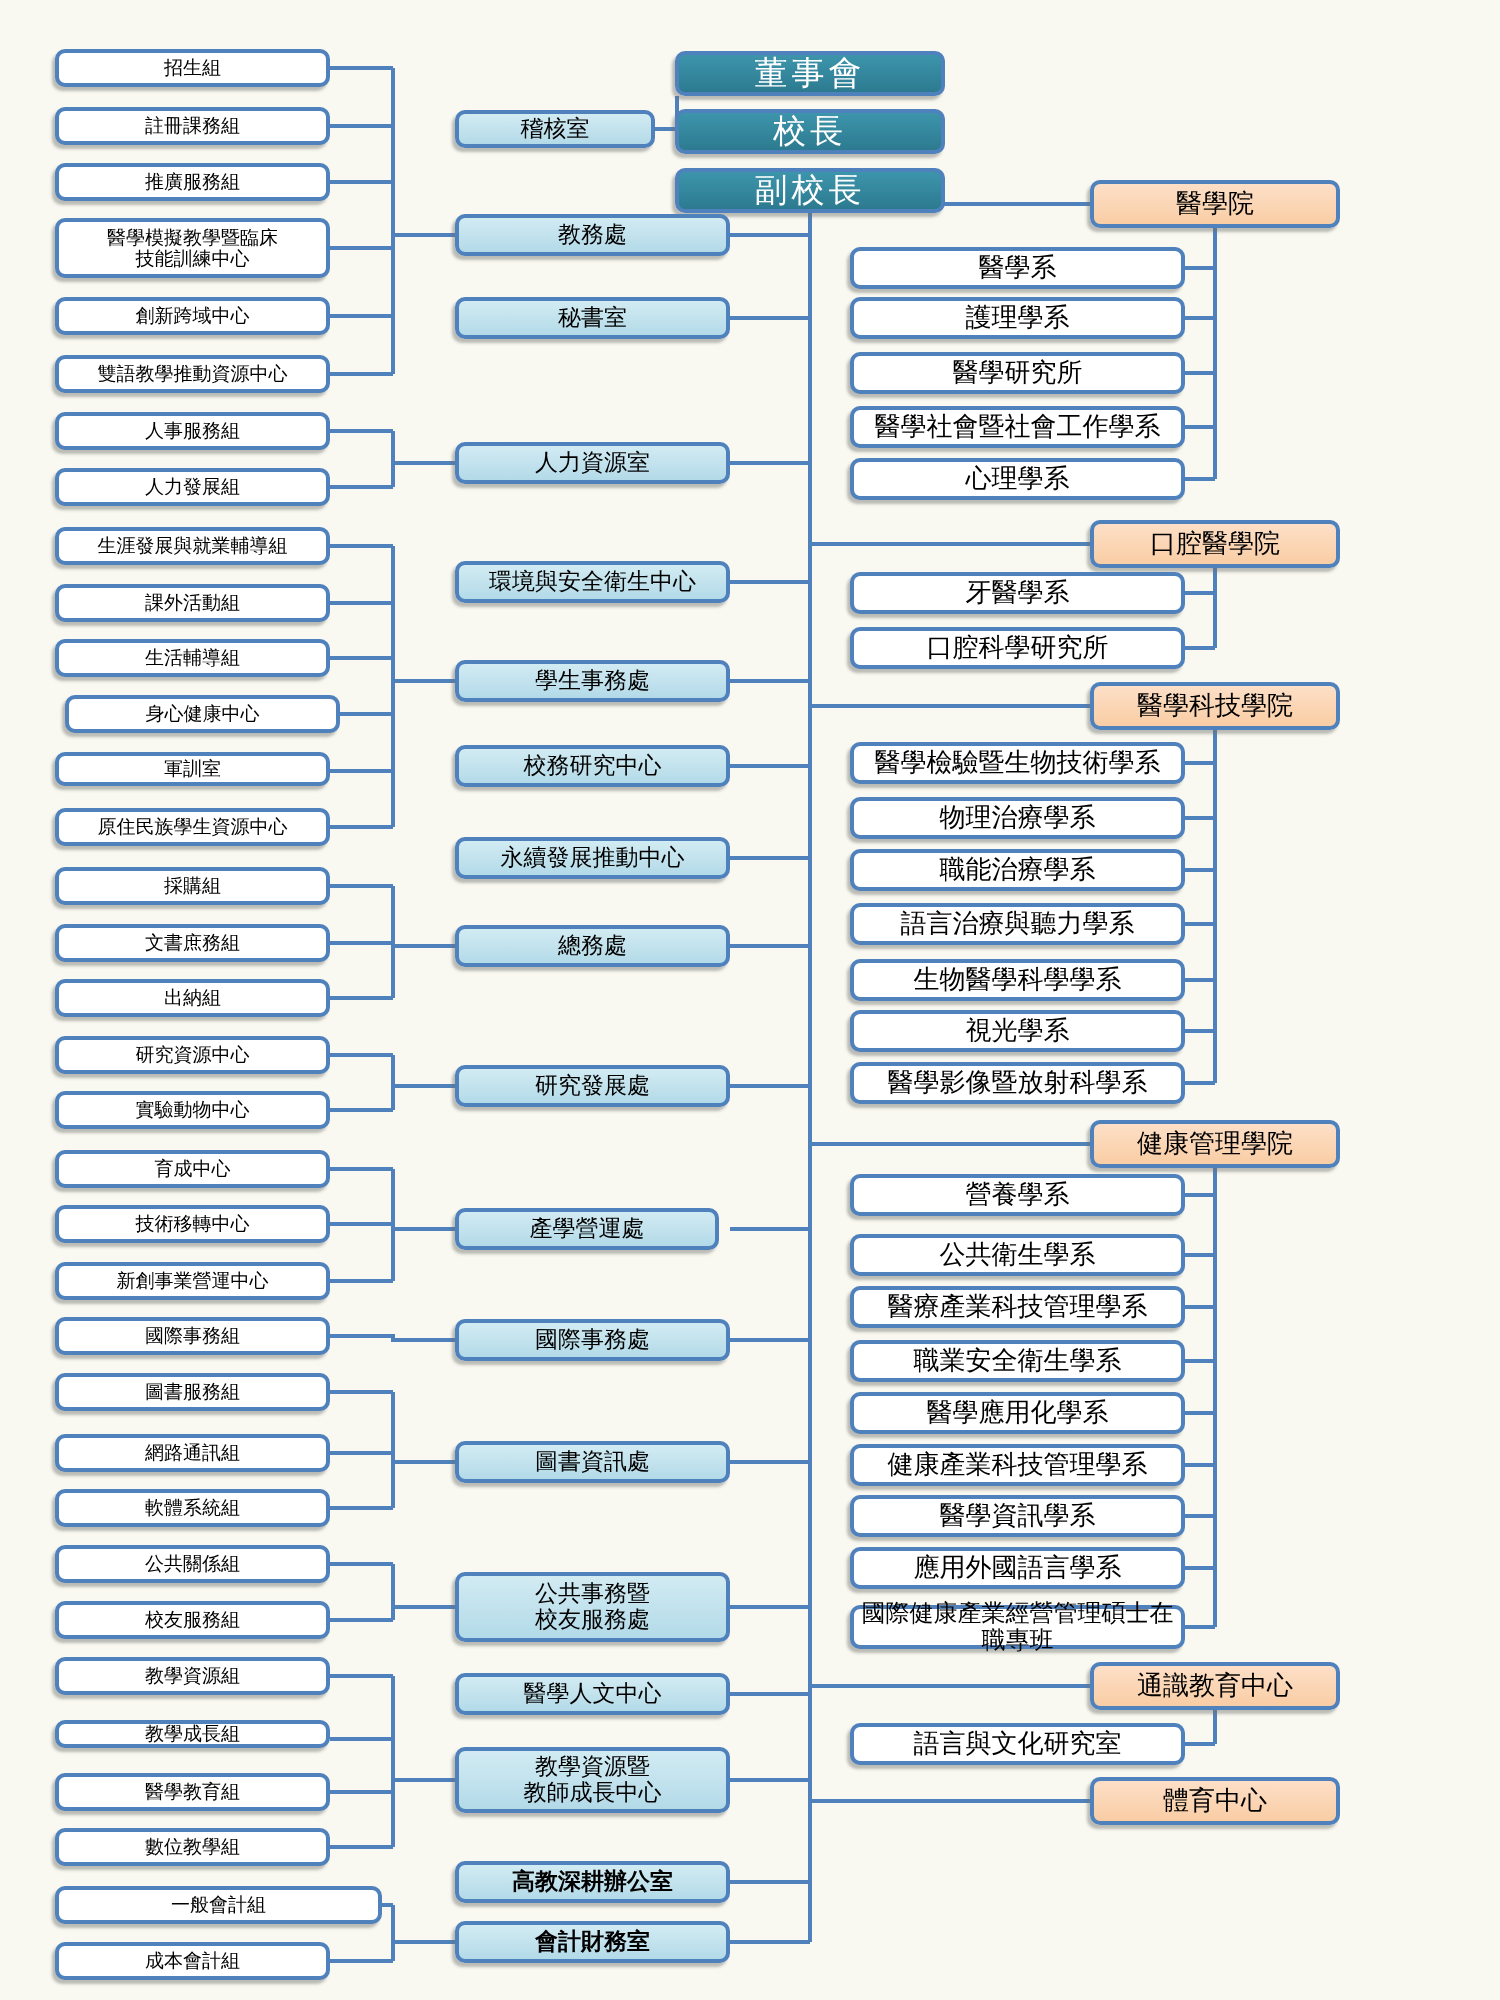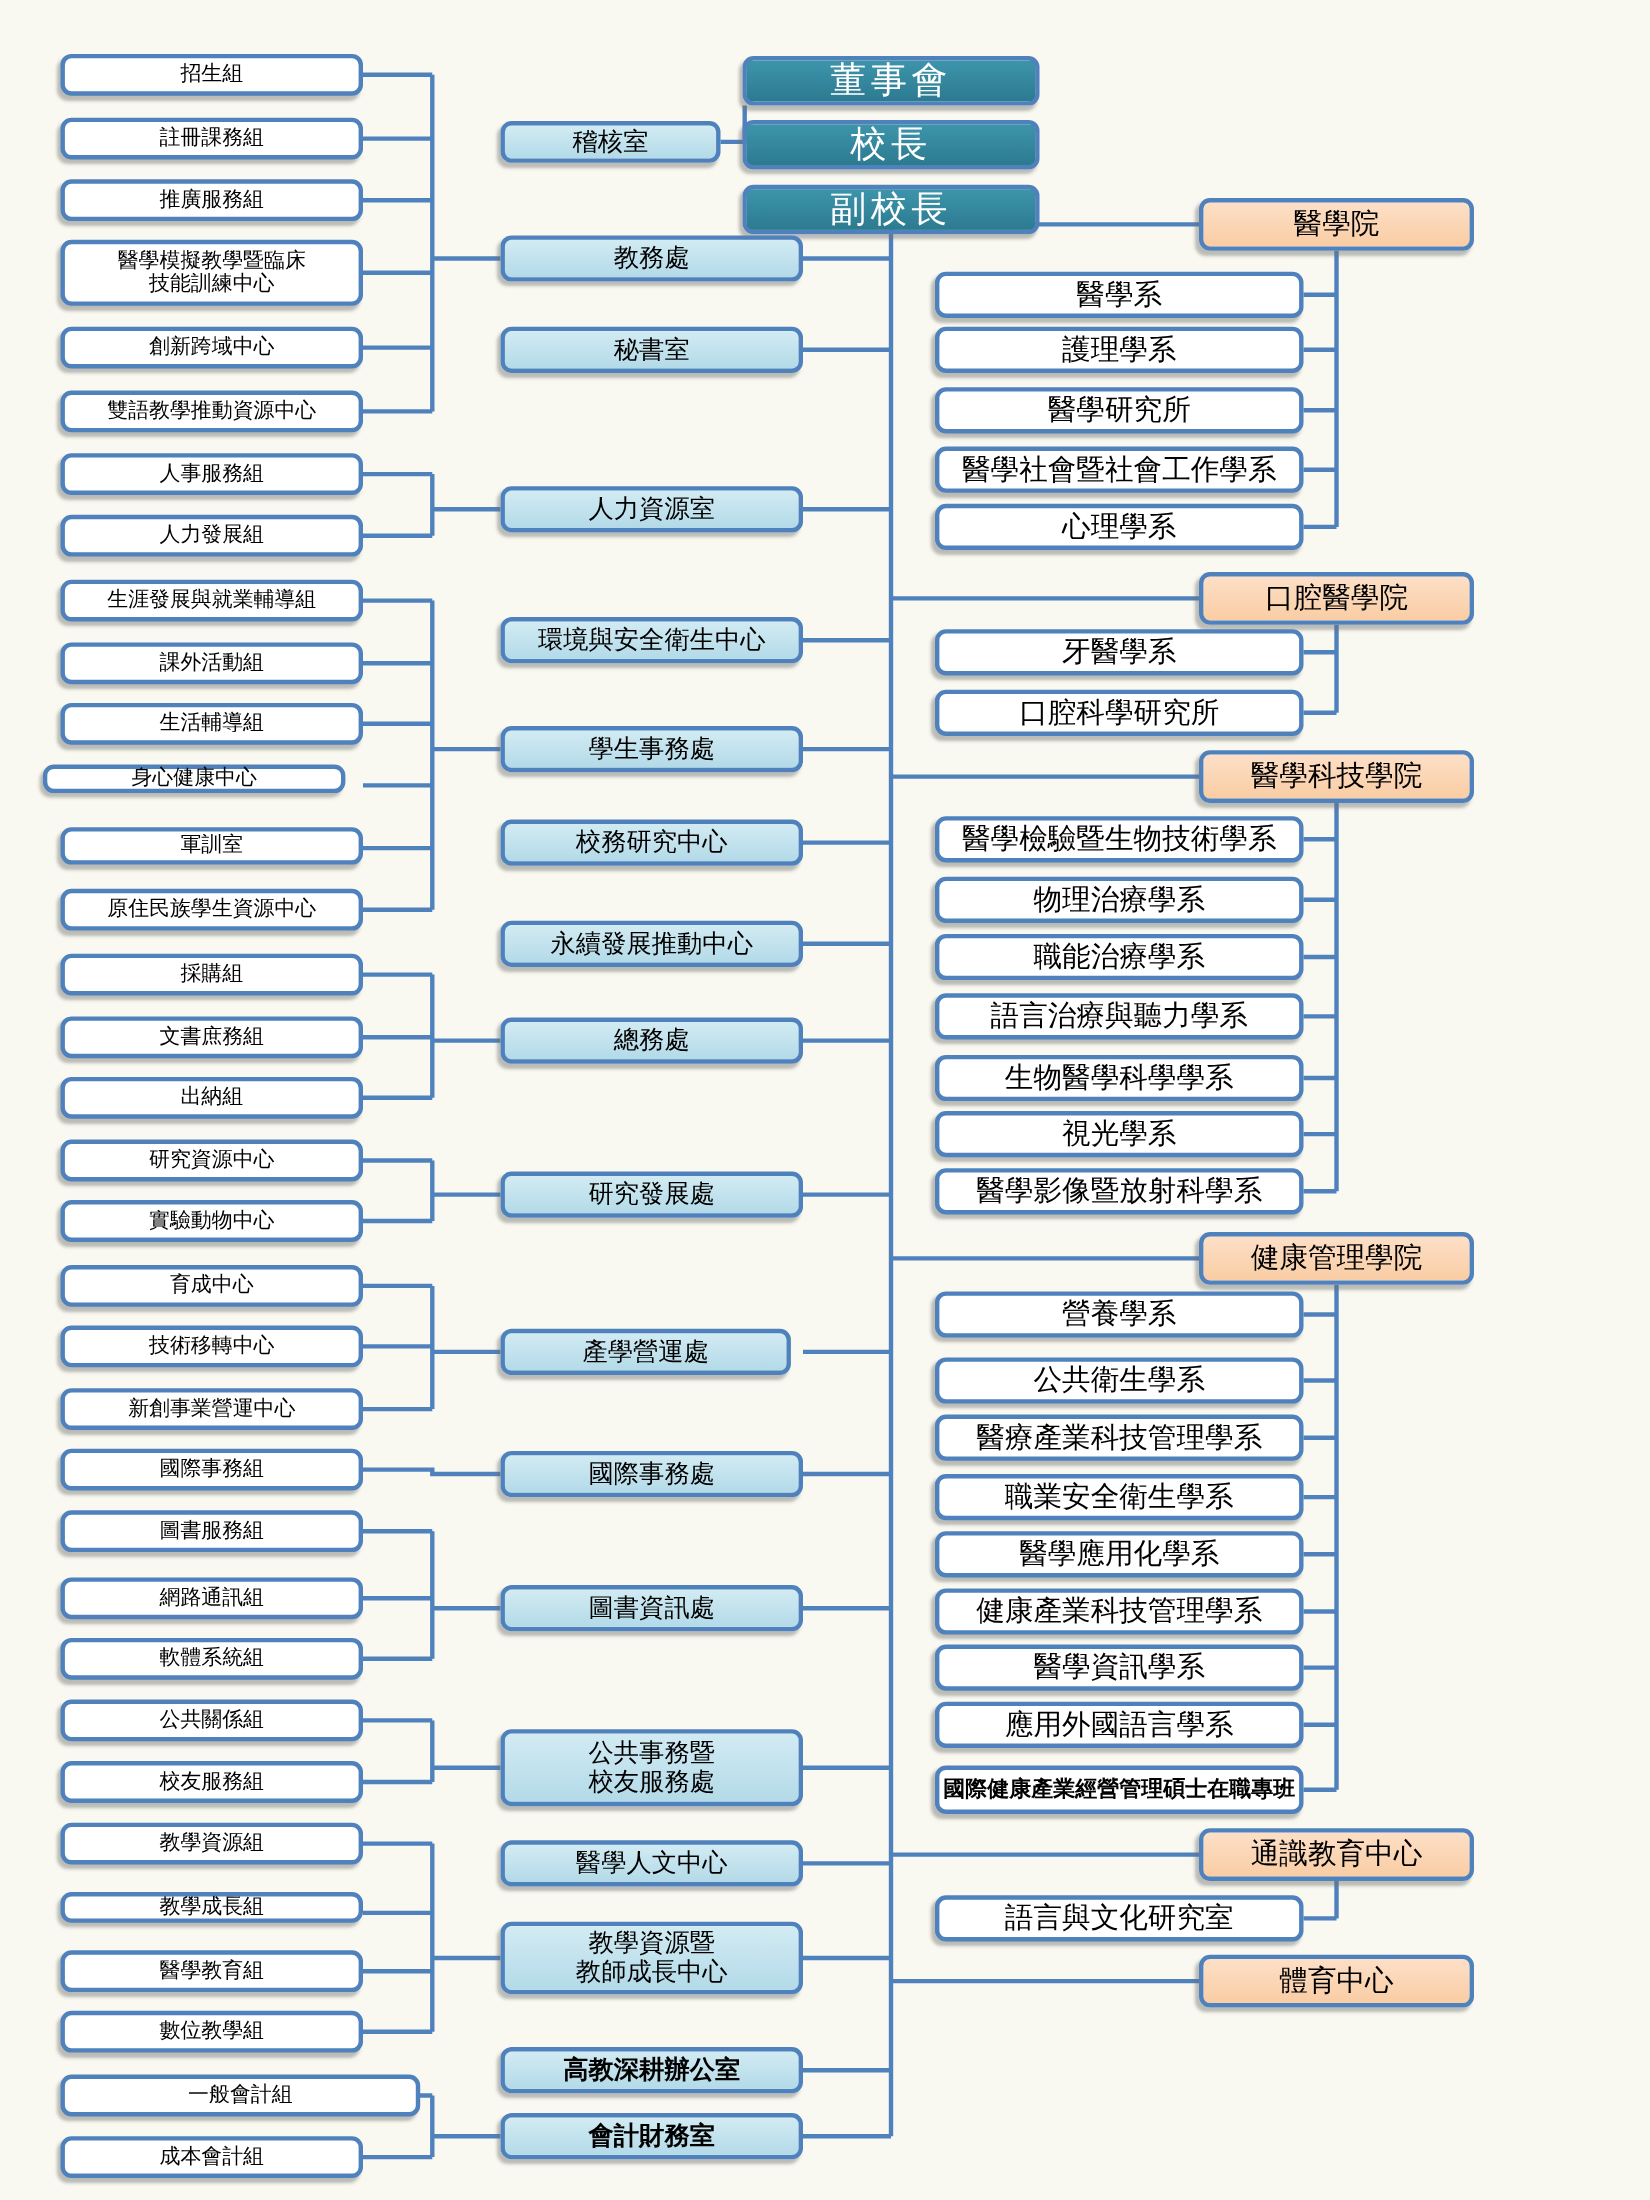--- a/index.html
+++ b/index.html
@@ -31,21 +31,21 @@
   .lblue{
     background:linear-gradient(180deg,#d2ebf3 0%,#b3dae8 100%);
     font-size:23px;
   }
   .white{background:#ffffff;font-size:19px;}
   .dept{font-size:26px;}
   .orange{
     background:linear-gradient(180deg,#fddfc7 0%,#f9cda4 100%);
     font-size:26px;
   }
-  .small{font-size:20px;font-weight:bold;}
+  .small{font-size:24px;}
   .bold{font-weight:bold;}
 </style>
 </head>
 <body>
 
 <div id="canvas">
 
   <svg id="connectors" width="1500" height="2000" viewBox="0 0 1500 2000">
     <g fill="none" stroke="#4f81bd" stroke-width="4">
 
@@ -121,21 +121,21 @@
   <div class="node white" style="left:55px;top:163px;width:275px;height:38px;">推廣服務組</div>
   <div class="node white" style="left:55px;top:218px;width:275px;height:60px;">醫學模擬教學暨臨床
 技能訓練中心</div>
   <div class="node white" style="left:55px;top:297px;width:275px;height:38px;">創新跨域中心</div>
   <div class="node white" style="left:55px;top:355px;width:275px;height:38px;">雙語教學推動資源中心</div>
   <div class="node white" style="left:55px;top:412px;width:275px;height:38px;">人事服務組</div>
   <div class="node white" style="left:55px;top:468px;width:275px;height:38px;">人力發展組</div>
   <div class="node white" style="left:55px;top:527px;width:275px;height:38px;">生涯發展與就業輔導組</div>
   <div class="node white" style="left:55px;top:584px;width:275px;height:38px;">課外活動組</div>
   <div class="node white" style="left:55px;top:639px;width:275px;height:38px;">生活輔導組</div>
-  <div class="node white" style="left:39px;top:695px;width:275px;height:26px;text-align:right;">身心健康中心</div>
+  <div class="node white" style="left:65px;top:695px;width:275px;height:38px;text-align:right;">身心健康中心</div>
   <div class="node white" style="left:55px;top:752px;width:275px;height:34px;">軍訓室</div>
   <div class="node white" style="left:55px;top:808px;width:275px;height:38px;">原住民族學生資源中心</div>
   <div class="node white" style="left:55px;top:867px;width:275px;height:38px;">採購組</div>
   <div class="node white" style="left:55px;top:924px;width:275px;height:38px;">文書庶務組</div>
   <div class="node white" style="left:55px;top:979px;width:275px;height:38px;">出納組</div>
   <div class="node white" style="left:55px;top:1036px;width:275px;height:38px;">研究資源中心</div>
   <div class="node white" style="left:55px;top:1091px;width:275px;height:38px;">實驗動物中心</div>
   <div class="node white" style="left:55px;top:1150px;width:275px;height:38px;">育成中心</div>
   <div class="node white" style="left:55px;top:1205px;width:275px;height:38px;">技術移轉中心</div>
   <div class="node white" style="left:55px;top:1262px;width:275px;height:38px;">新創事業營運中心</div>

